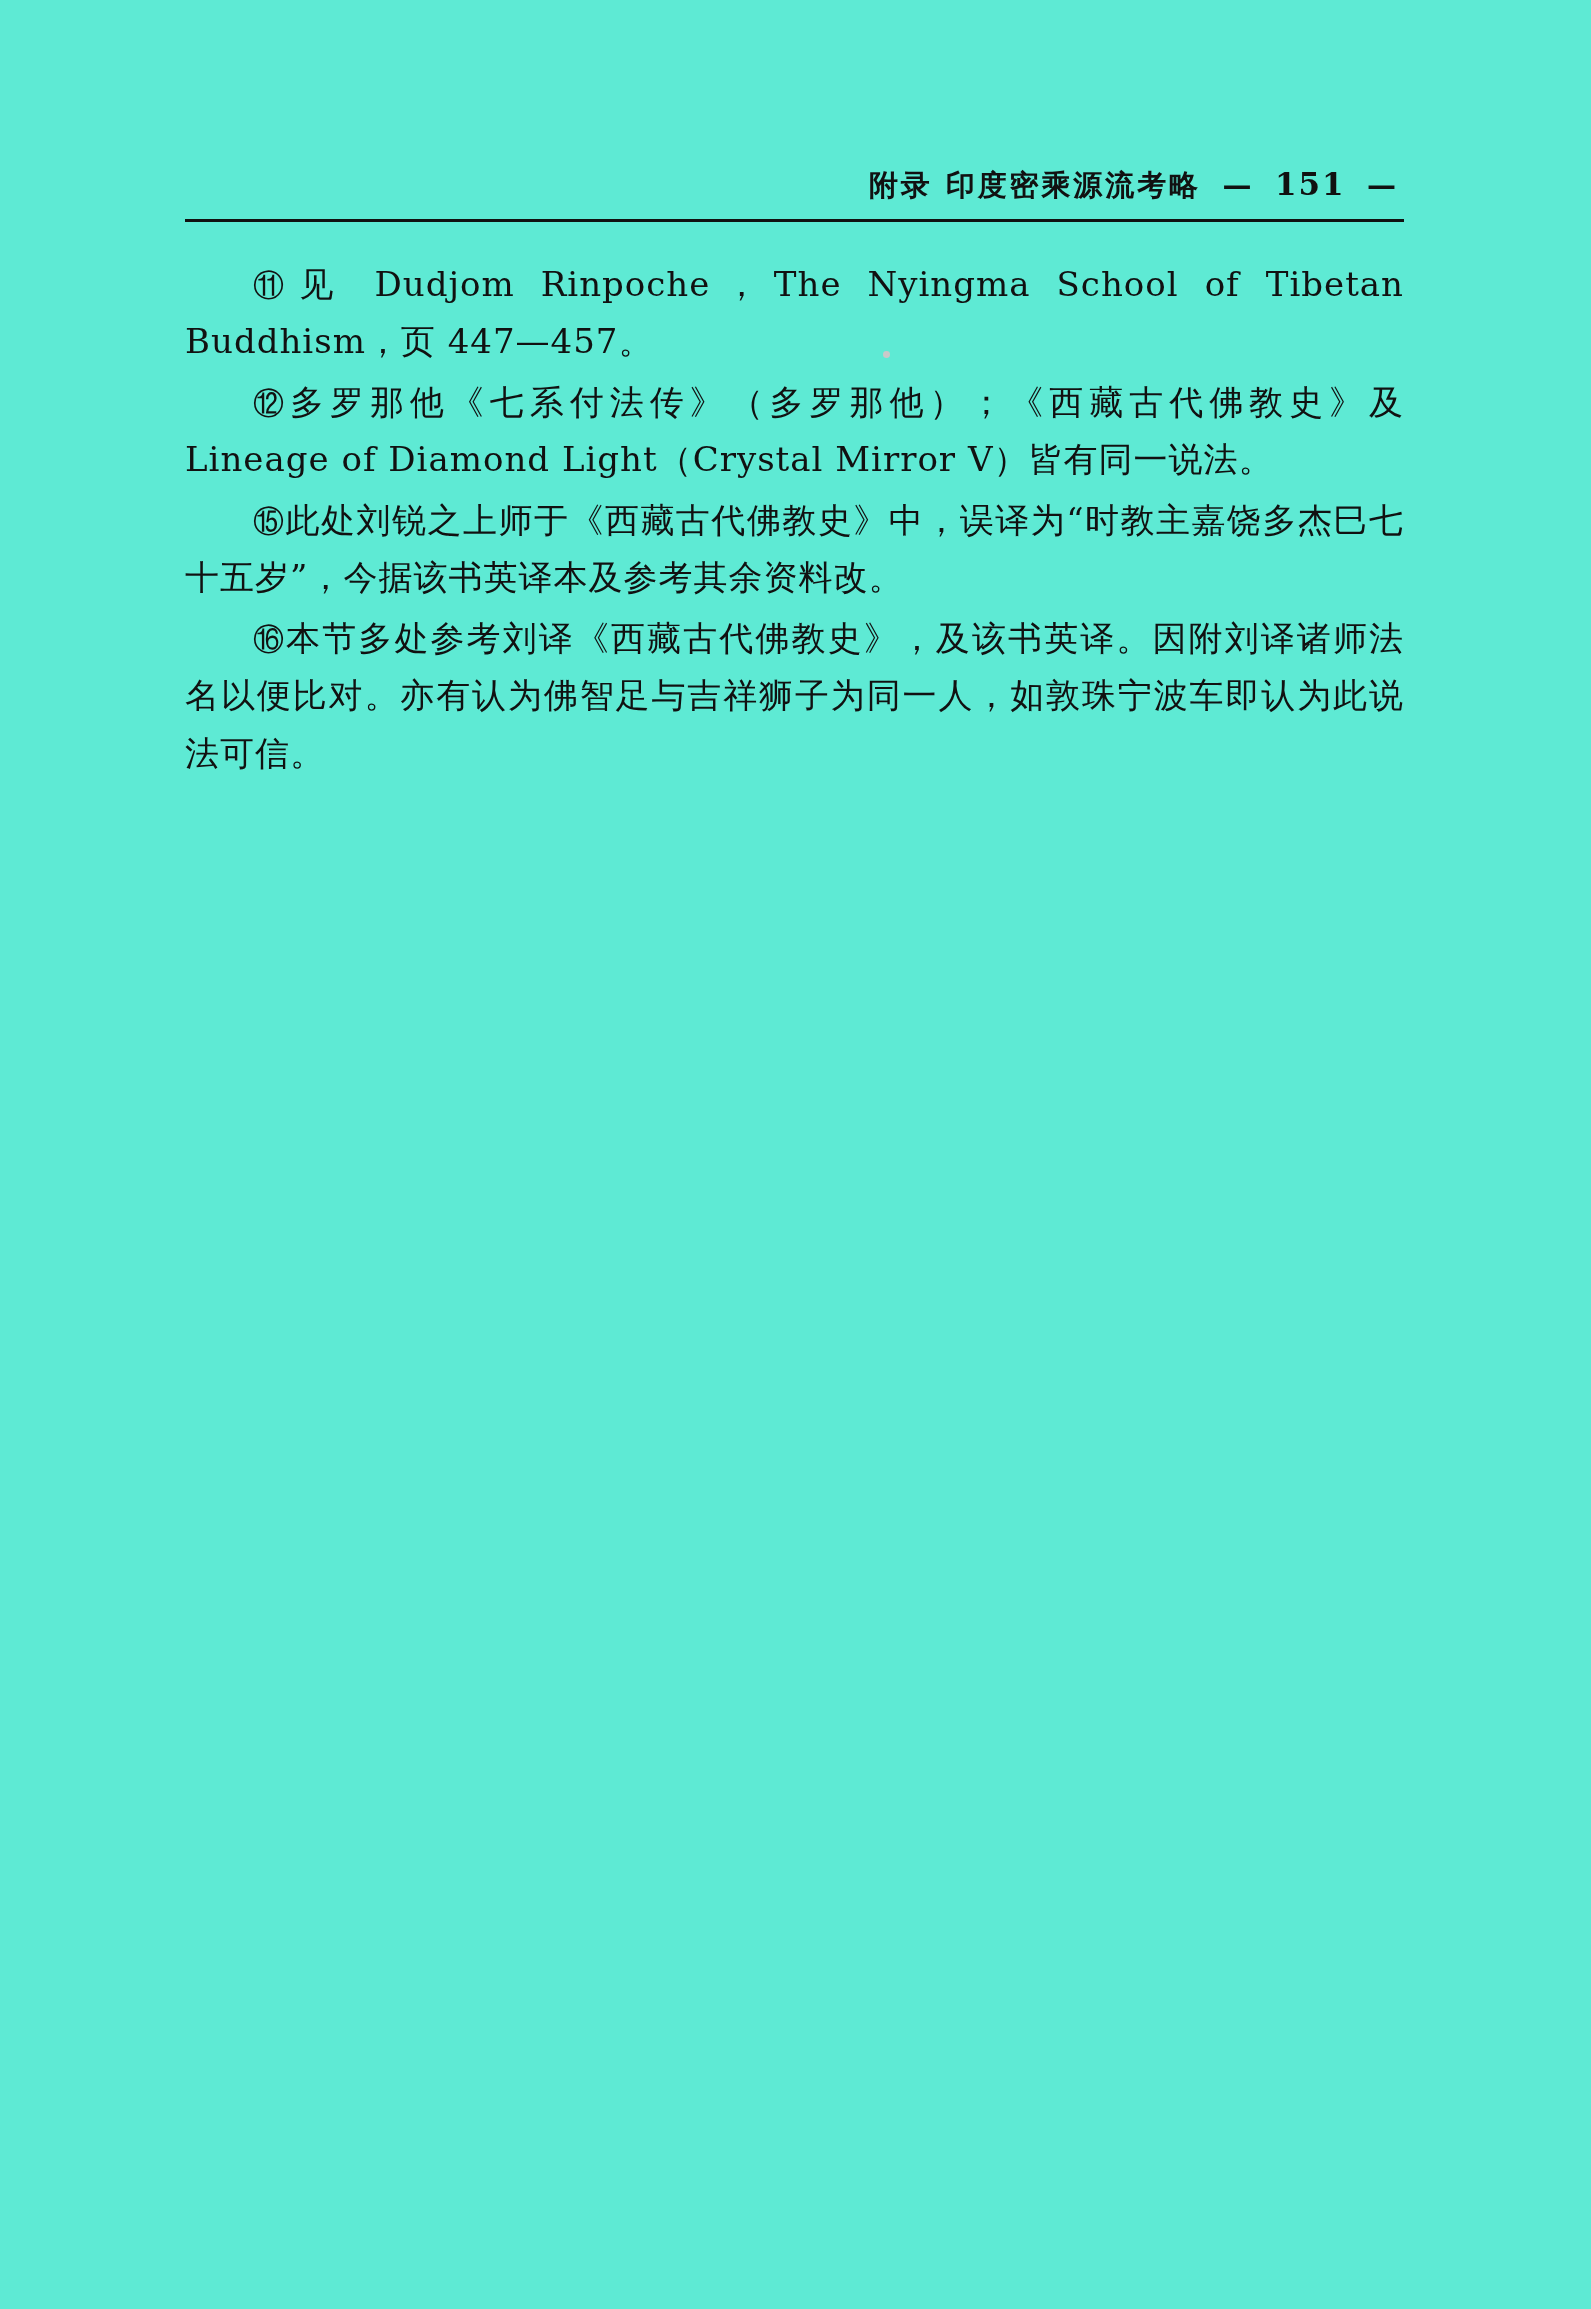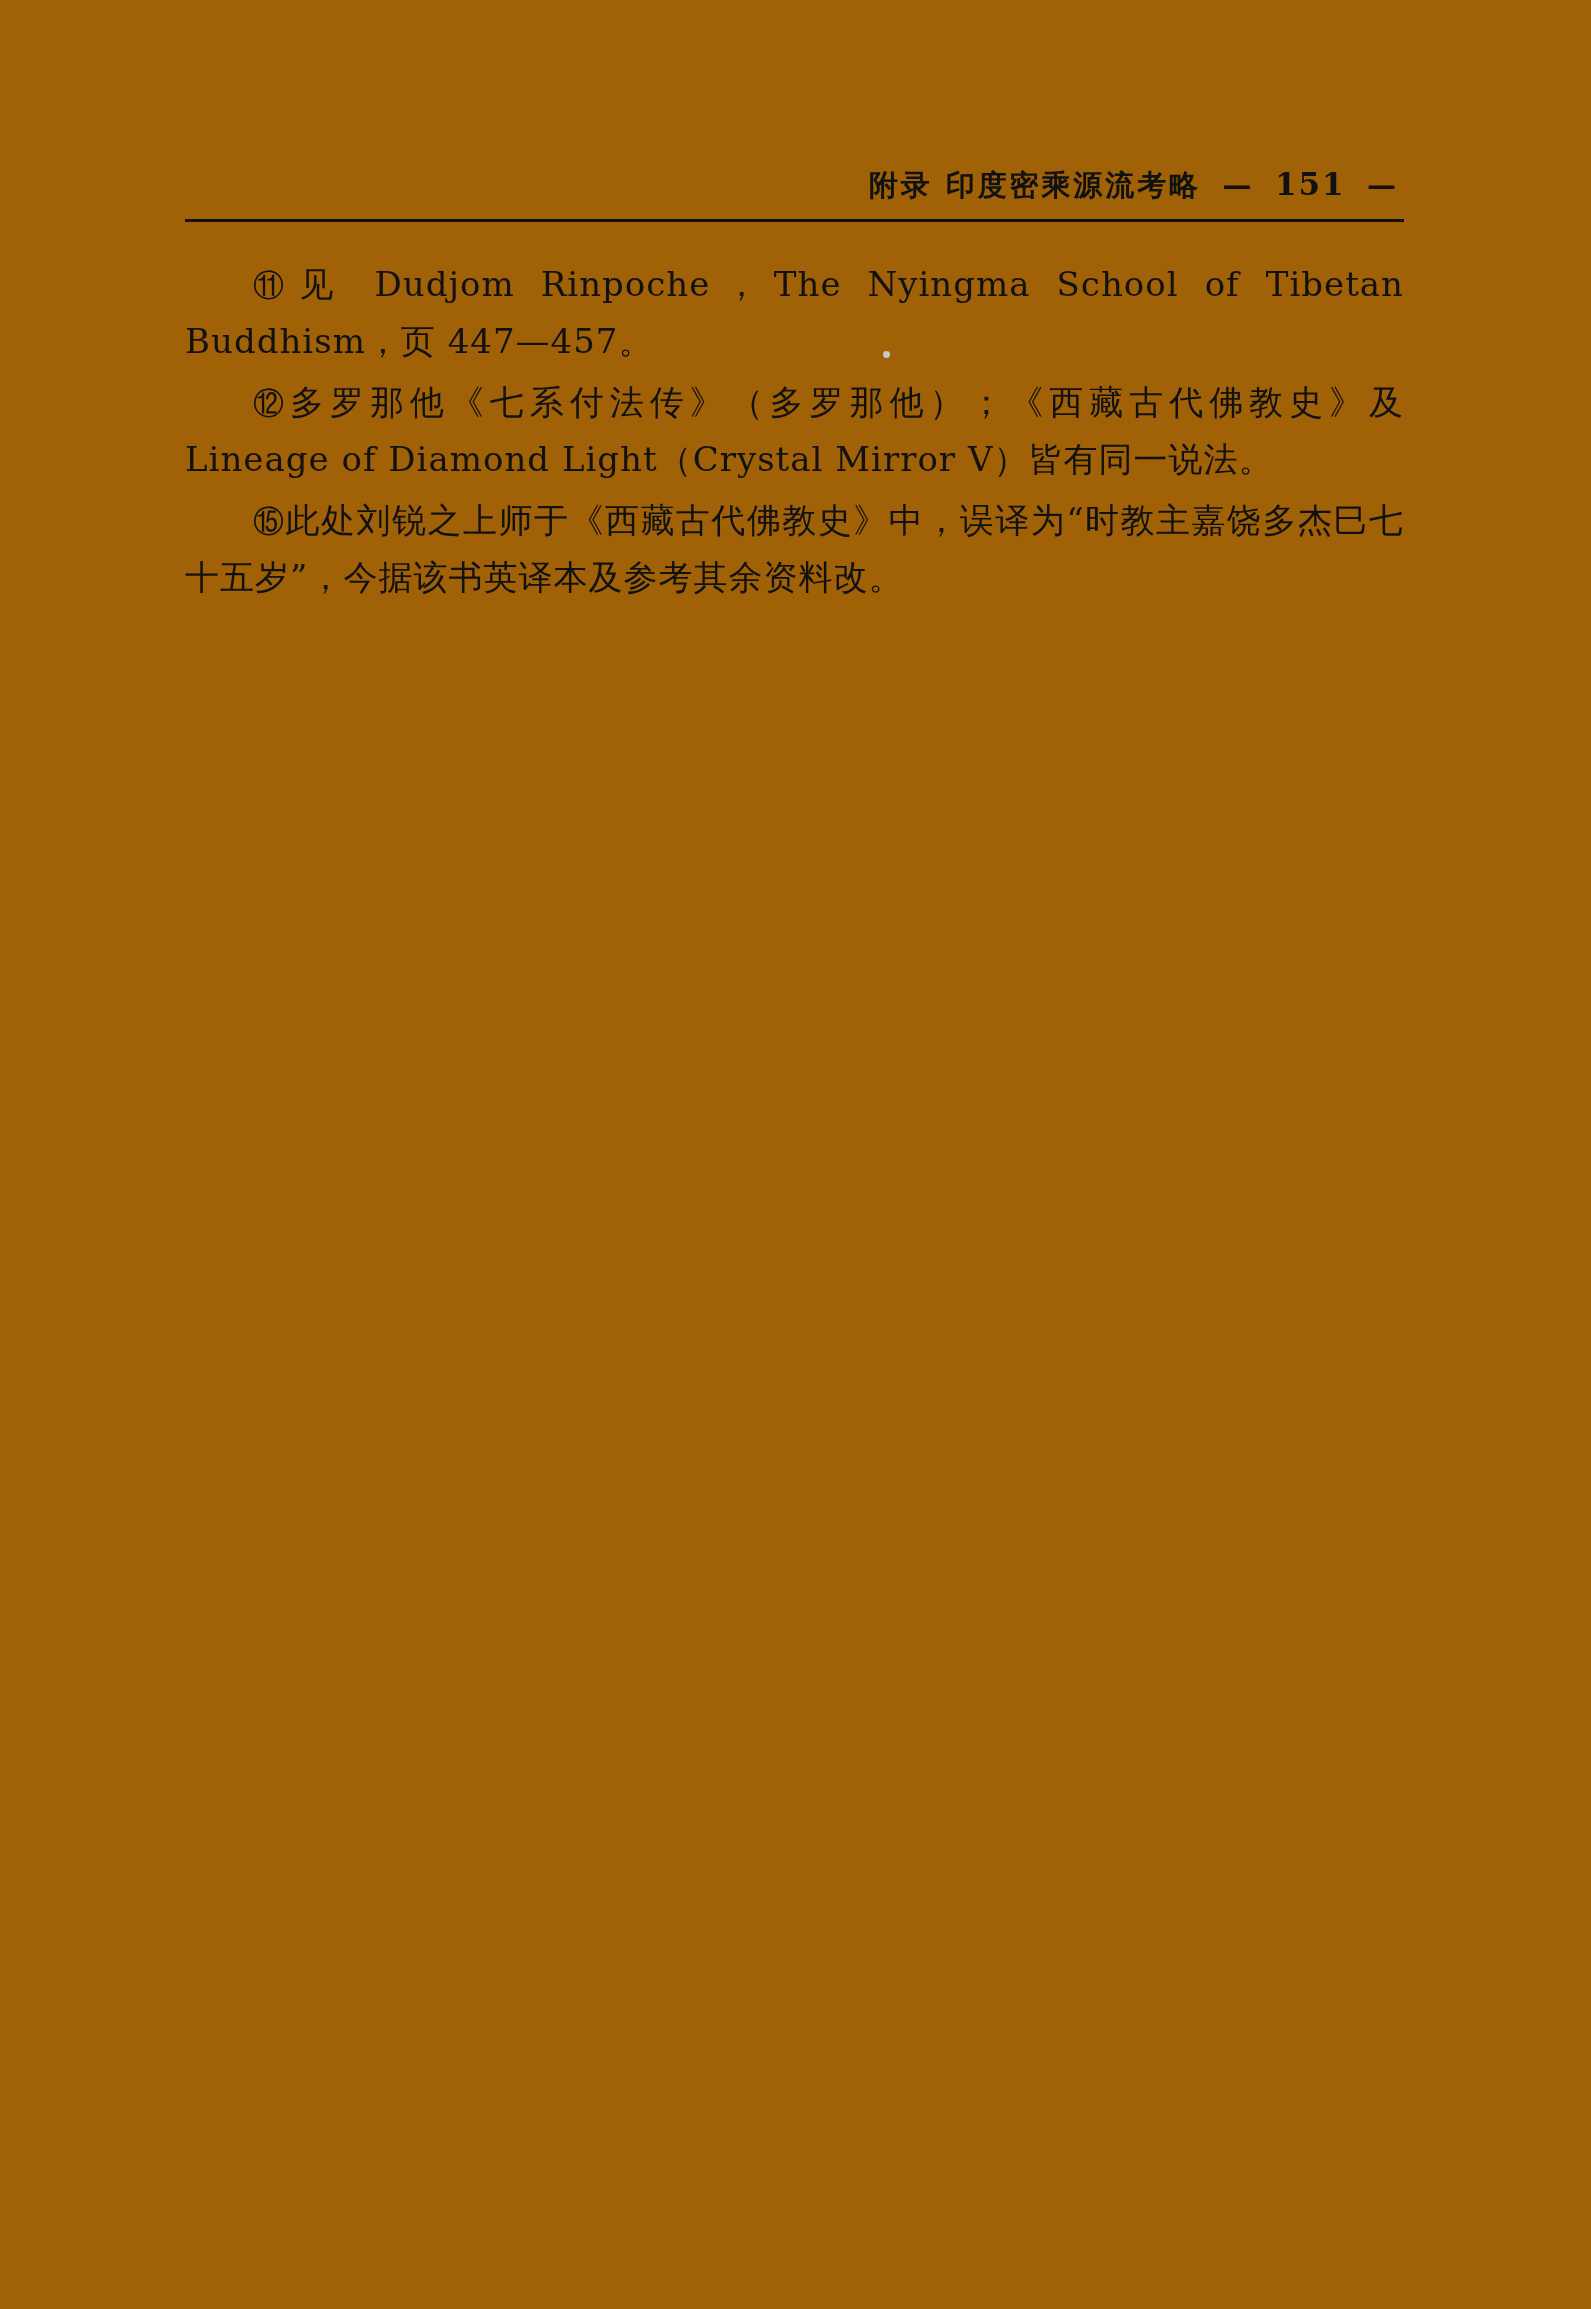--- a/index.html
+++ b/index.html
@@ -15,21 +15,21 @@
     position: relative;
     overflow: hidden;
   }
 
   .page {
     position: absolute;
     left: 0;
     top: 0;
     width: 1592px;
     height: 2309px;
-    background: #a16207;
+    background: #5eead4;
     text-decoration: underline;
   }
 
   
   .header {
     position: absolute;
     left: 185px;
     top: 166px;
     width: 1219px;
     display: flex;
@@ -125,16 +125,17 @@
 
 
     <p class="note"><span class="marker">⑪</span><span>见 Dudjom Rinpoche，The Nyingma School of Tibetan Buddhism，页 447—457。</span></p>
 
     <p class="note"><span class="marker">⑫</span><span>多罗那他《七系付法传》（多罗那他）；《西藏古代佛教史》及 Lineage of Diamond Light（Crystal Mirror V）皆有同一说法。</span></p>
 
 
 
     <p class="note"><span class="marker">⑮</span><span>此处刘锐之上师于《西藏古代佛教史》中，误译为“时教主嘉饶多杰巳七十五岁”，今据该书英译本及参考其余资料改。</span></p>
 
+    <p class="note"><span class="marker">⑯</span><span>本节多处参考刘译《西藏古代佛教史》，及该书英译。因附刘译诸师法名以便比对。亦有认为佛智足与吉祥狮子为同一人，如敦珠宁波车即认为此说法可信。</span></p>
 
   </div>
 </div>
 
 
 </body></html>

